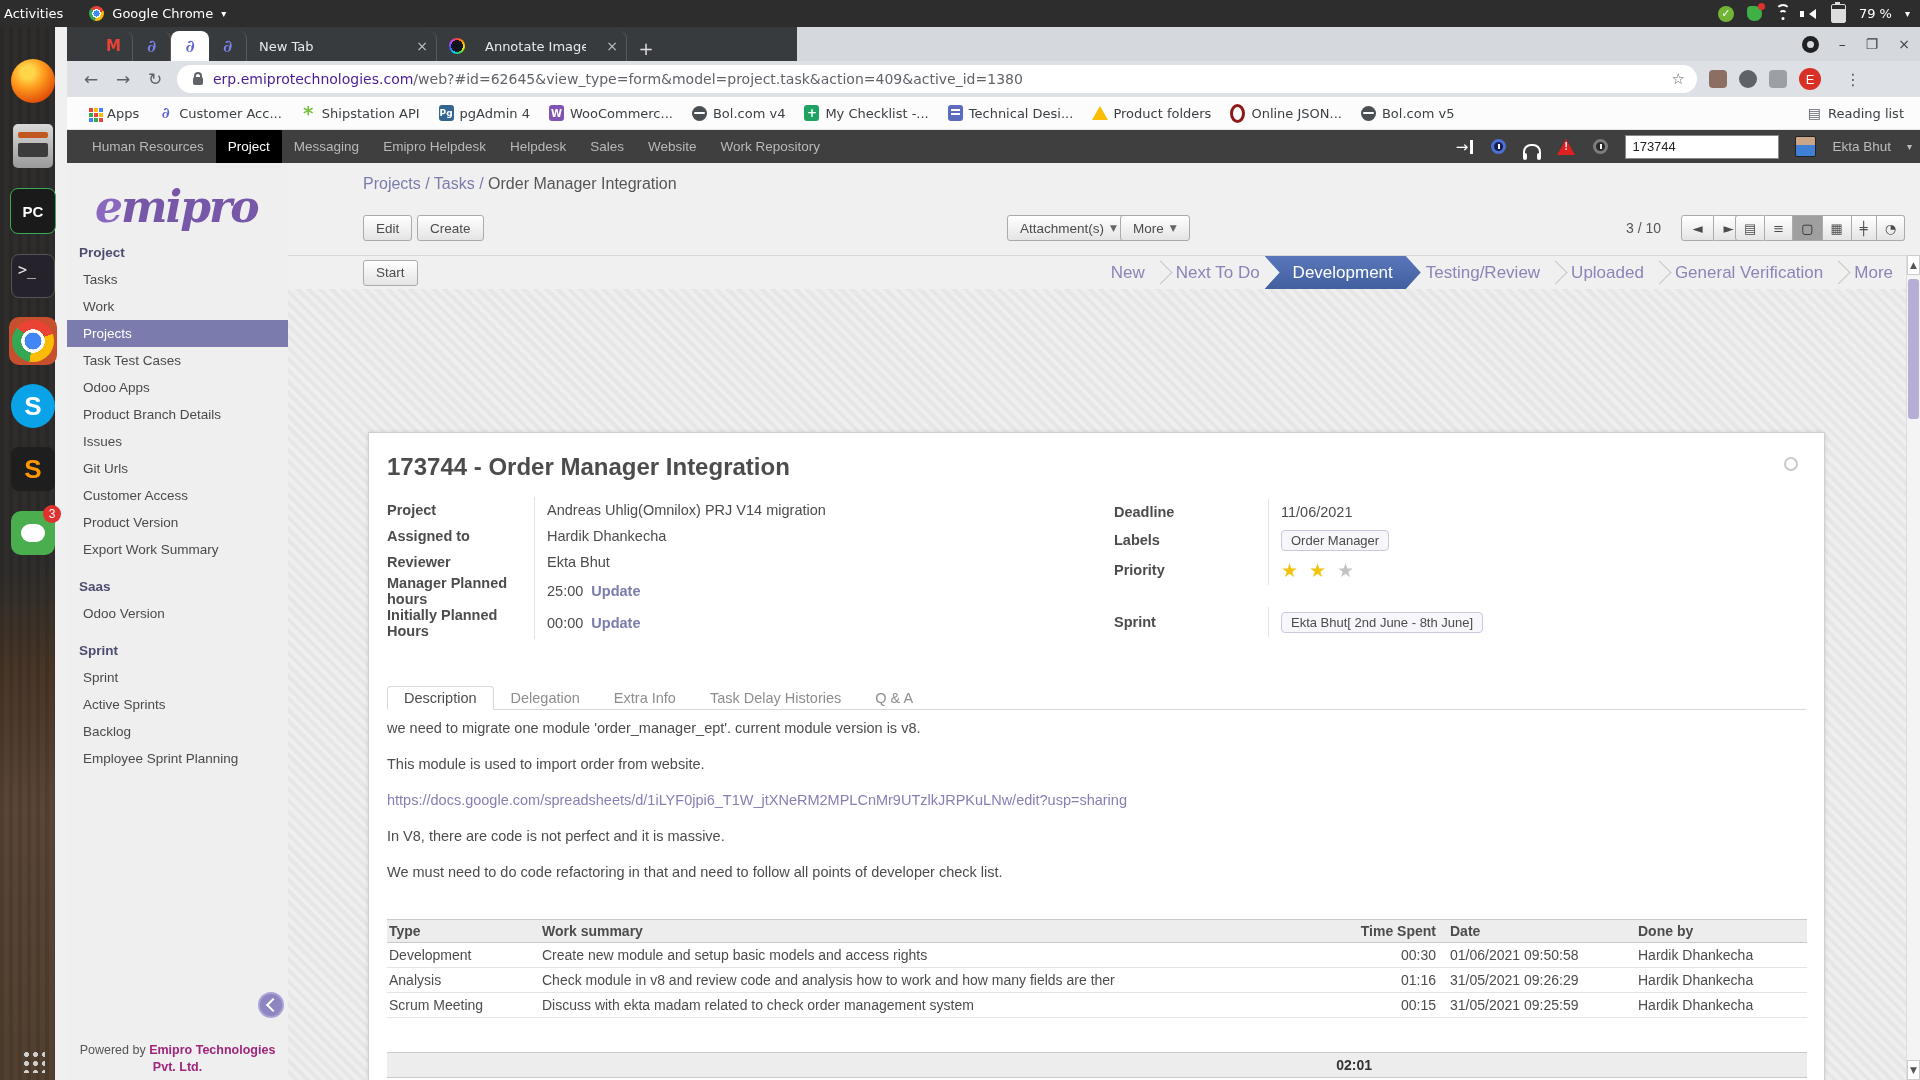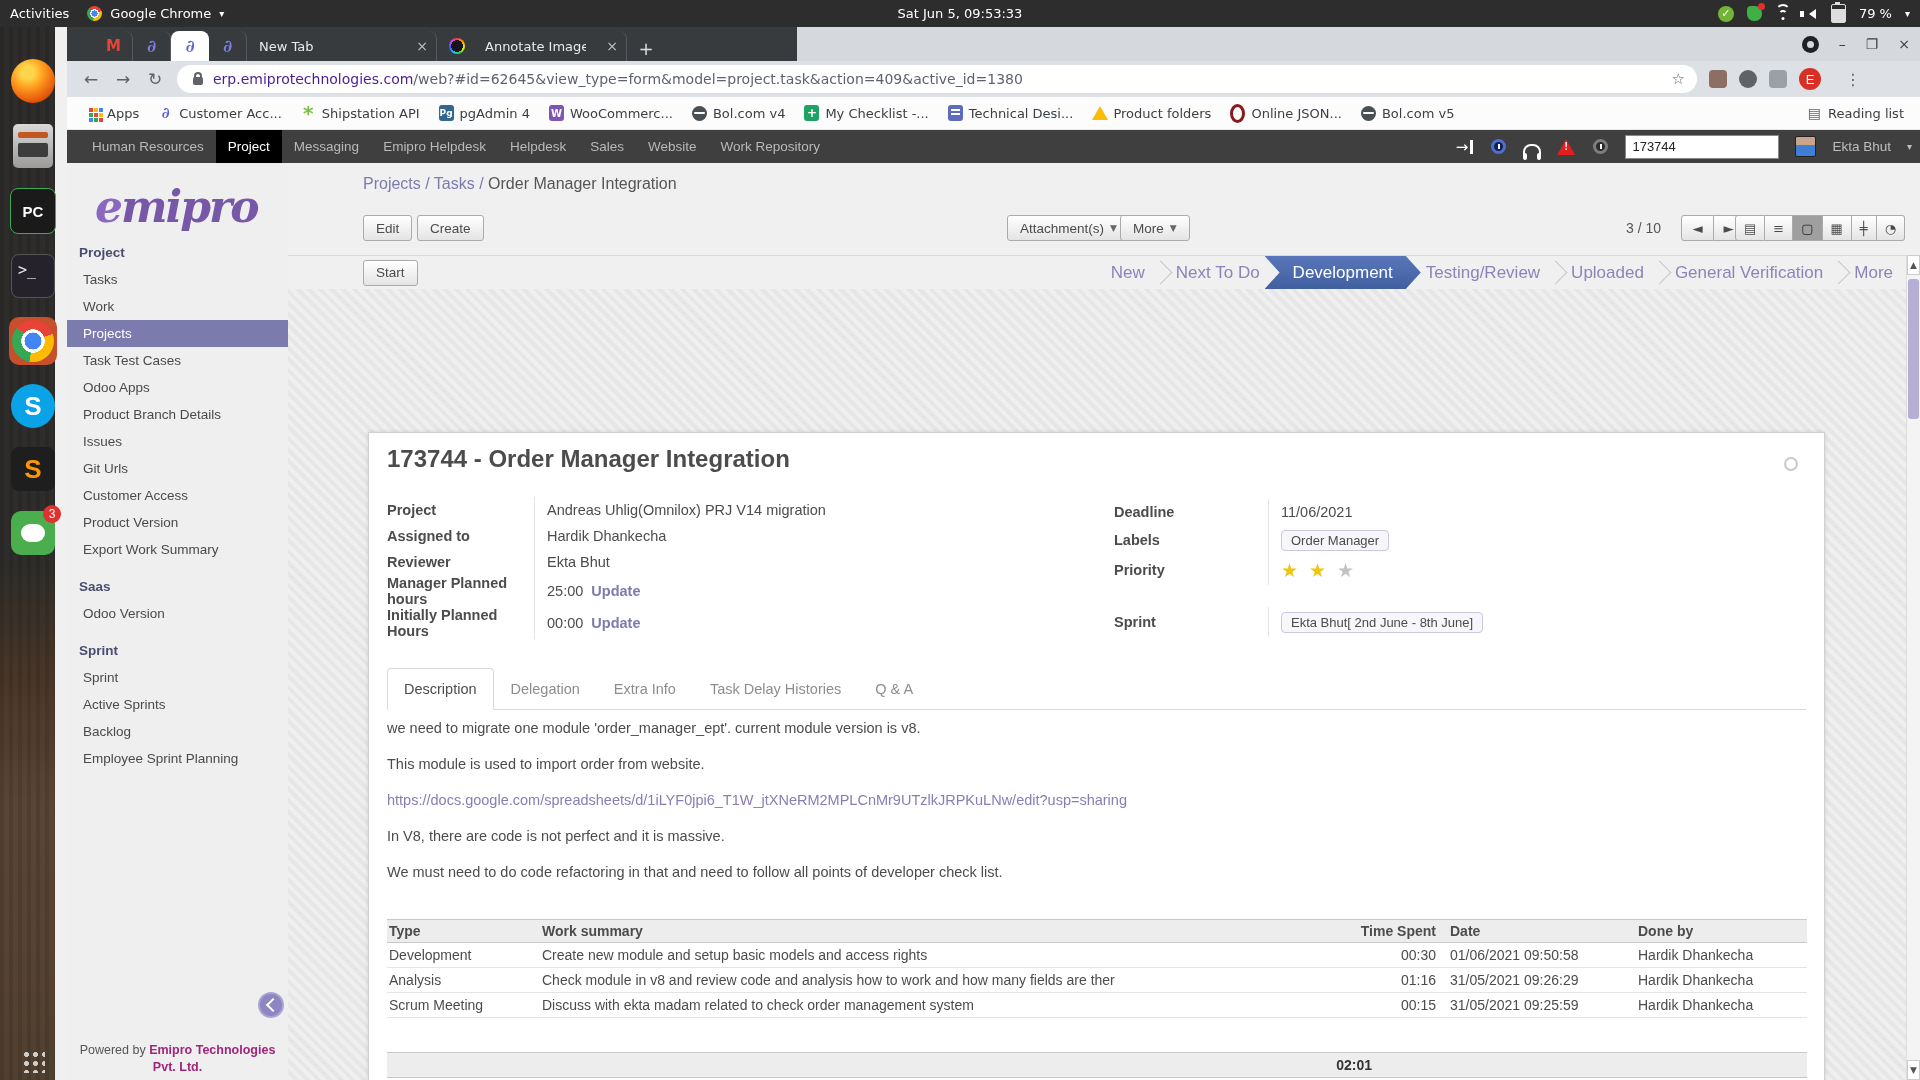--- a/index.html
+++ b/index.html
@@ -3,21 +3,21 @@
 <meta charset="utf-8">
 <style>
   html,body{margin:0;padding:0;}
   body{width:1920px;height:1080px;overflow:hidden;font-family:"Liberation Sans",sans-serif;background:#f0f0f0;}
   #screen{position:relative;width:1920px;height:1080px;background:#f0f0f0;}
   .glyph{font-family:"DejaVu Sans",sans-serif;}
 
   
   .topbar{position:absolute;left:0;top:0;width:1920px;height:27px;background:#2d2d2d;color:#fff;
     display:flex;align-items:center;font-family:"DejaVu Sans",sans-serif;font-size:13px;z-index:50;}
-  .tb-left{display:flex;align-items:center;gap:18px;padding-left:10px;width:320px;}
+  .tb-left{display:flex;align-items:center;gap:26px;padding-left:4px;width:320px;}
   .tb-center{position:absolute;left:0;right:0;text-align:center;pointer-events:none;}
   .tb-right{position:absolute;right:10px;display:flex;align-items:center;gap:13px;}
   .chrome-mini{width:15px;height:15px;border-radius:50%;
     background:radial-gradient(circle at 50% 50%, #4285f4 0 29%, #fff 30% 40%, transparent 41%),
     conic-gradient(from -50deg,#ea4335 0 120deg,#fbbc05 120deg 240deg,#34a853 240deg 360deg);}
   .ok-badge{width:16px;height:16px;border-radius:50%;background:#72b536;color:#fff;font-size:11px;line-height:16px;text-align:center;}
   .bird-badge{width:15px;height:15px;border-radius:4px 7px 7px 7px;background:#3faf46;position:relative;}
   .bird-badge::after{content:'';position:absolute;right:-3px;top:-3px;width:7px;height:7px;border-radius:50%;background:#e0312e;}
   .wifi{position:relative;width:16px;height:12px;}
   .wifi i{position:absolute;left:50%;transform:translateX(-50%);border:solid #fff;border-width:2px 2px 0 0;border-radius:50%;box-sizing:border-box;border-color:#fff transparent transparent transparent;border-style:solid;}
@@ -176,37 +176,37 @@
   .start-btn{margin-left:75px;}
   .stages{margin-left:auto;display:flex;align-items:center;height:33px;}
   .stage{font-size:17px;color:#8c84b8;padding:0 13px;line-height:33px;white-space:nowrap;}
   .chev{width:16px;height:16px;border-top:1px solid #c6c6c6;border-right:1px solid #c6c6c6;transform:rotate(45deg);margin:0 -6px;flex:0 0 auto;}
   .stage.active{color:#fff;background:linear-gradient(#5a76bb,#41609f);padding:0 28px;
     clip-path:polygon(0 0,calc(100% - 15px) 0,100% 50%,calc(100% - 15px) 100%,0 100%,15px 50%);margin:0 -8px;}
 
   .hatch{position:absolute;left:0;right:14px;top:126px;bottom:0;background:repeating-linear-gradient(45deg,#efefef 0 4px,#e6e6e6 4px 8px);}
   .sheet{position:absolute;left:80px;top:143px;width:1457px;height:790px;background:#fff;border:1px solid #d0d0d0;box-shadow:0 0 4px rgba(0,0,0,.12);box-sizing:border-box;}
   .sheet-pad{position:relative;width:100%;height:100%;}
-  .task-title{position:absolute;left:18px;top:12px;font-size:24px;font-weight:bold;color:#4c4c4c;}
+  .task-title{position:absolute;left:18px;top:20px;font-size:24px;font-weight:bold;color:#4c4c4c;}
   .form-dot{position:absolute;right:26px;top:24px;width:10px;height:10px;border-radius:50%;border:2px solid #c9c9c9;}
 
   .fields-left{position:absolute;left:18px;top:64px;width:700px;}
   .fields-right{position:absolute;left:745px;top:66px;width:660px;}
   .frow{display:flex;min-height:26px;align-items:center;font-size:14.5px;color:#4c4c4c;}
   .flabel{font-weight:bold;flex:0 0 147px;border-right:1px solid #e3e3e3;align-self:stretch;display:flex;align-items:center;}
   .fields-right .flabel{flex-basis:154px;}
   .fvalue{padding-left:12px;display:flex;align-items:center;gap:8px;}
   .update-link{color:#7c7bad;font-weight:bold;}
   .tag-badge{background:#f6f6fb;border:1px solid #c9c9dd;border-radius:4px;padding:2px 9px;font-size:13px;color:#4c4c4c;}
   .stars{font-size:19px;letter-spacing:3px;font-family:"DejaVu Sans",sans-serif;}
   .star-on{color:#f2c40f;} .star-off{color:#c3c3c3;}
   .frow.sprint-row{margin-top:22px;}
 
   .tabs-bar{position:absolute;left:18px;right:18px;top:242px;height:34px;border-bottom:1px solid #d9d9d9;display:flex;align-items:flex-end;}
-  .otab{font-size:14.5px;color:#8d8d8d;padding:12px 16px;border:1px solid transparent;margin-bottom:-1px;}
+  .otab{font-size:14.5px;color:#8d8d8d;padding:3px 16px;border:1px solid transparent;margin-bottom:-1px;}
   .otab.active{color:#4c4c4c;background:#fff;border:1px solid #d9d9d9;border-bottom:1px solid #fff;border-radius:4px 4px 0 0;}
 
   .desc{position:absolute;left:18px;right:40px;top:288px;font-size:14.5px;color:#4c4c4c;}
   .desc p{margin:0 0 21px 0;line-height:15px;}
   .desc a{color:#8a7cb5;text-decoration:none;}
 
   .worklog{position:absolute;left:18px;top:486px;width:1420px;font-size:14px;color:#4c4c4c;}
   .wl-grid{display:grid;grid-template-columns:147px 747px 167px 188px 171px;}
   .wl-head{background:#ededed;border-top:1px solid #c9c9c9;border-bottom:1px solid #c9c9c9;font-weight:bold;}
   .wl-cell{padding:4px 8px 4px 2px;box-sizing:border-box;white-space:nowrap;overflow:hidden;}
@@ -231,21 +231,20 @@
 
   <div class="topbar">
     <div class="tb-left">
       <span>Activities</span>
       <span style="display:flex;align-items:center;gap:8px;">
         <span class="chrome-mini"></span>
         <span>Google Chrome</span>
         <span class="caret glyph">▾</span>
       </span>
     </div>
-    <div class="tb-center">Sat Jun 5, 09:53:33</div>
     <div class="tb-right">
       <span class="ok-badge glyph">✓</span>
       <span class="bird-badge"></span>
       <span class="wifi">
           <i class="w3"></i>
           <i class="w2"></i>
           <i class="w1"></i>
         </span>
       <span class="speaker"></span>
       <span class="battery"></span>

